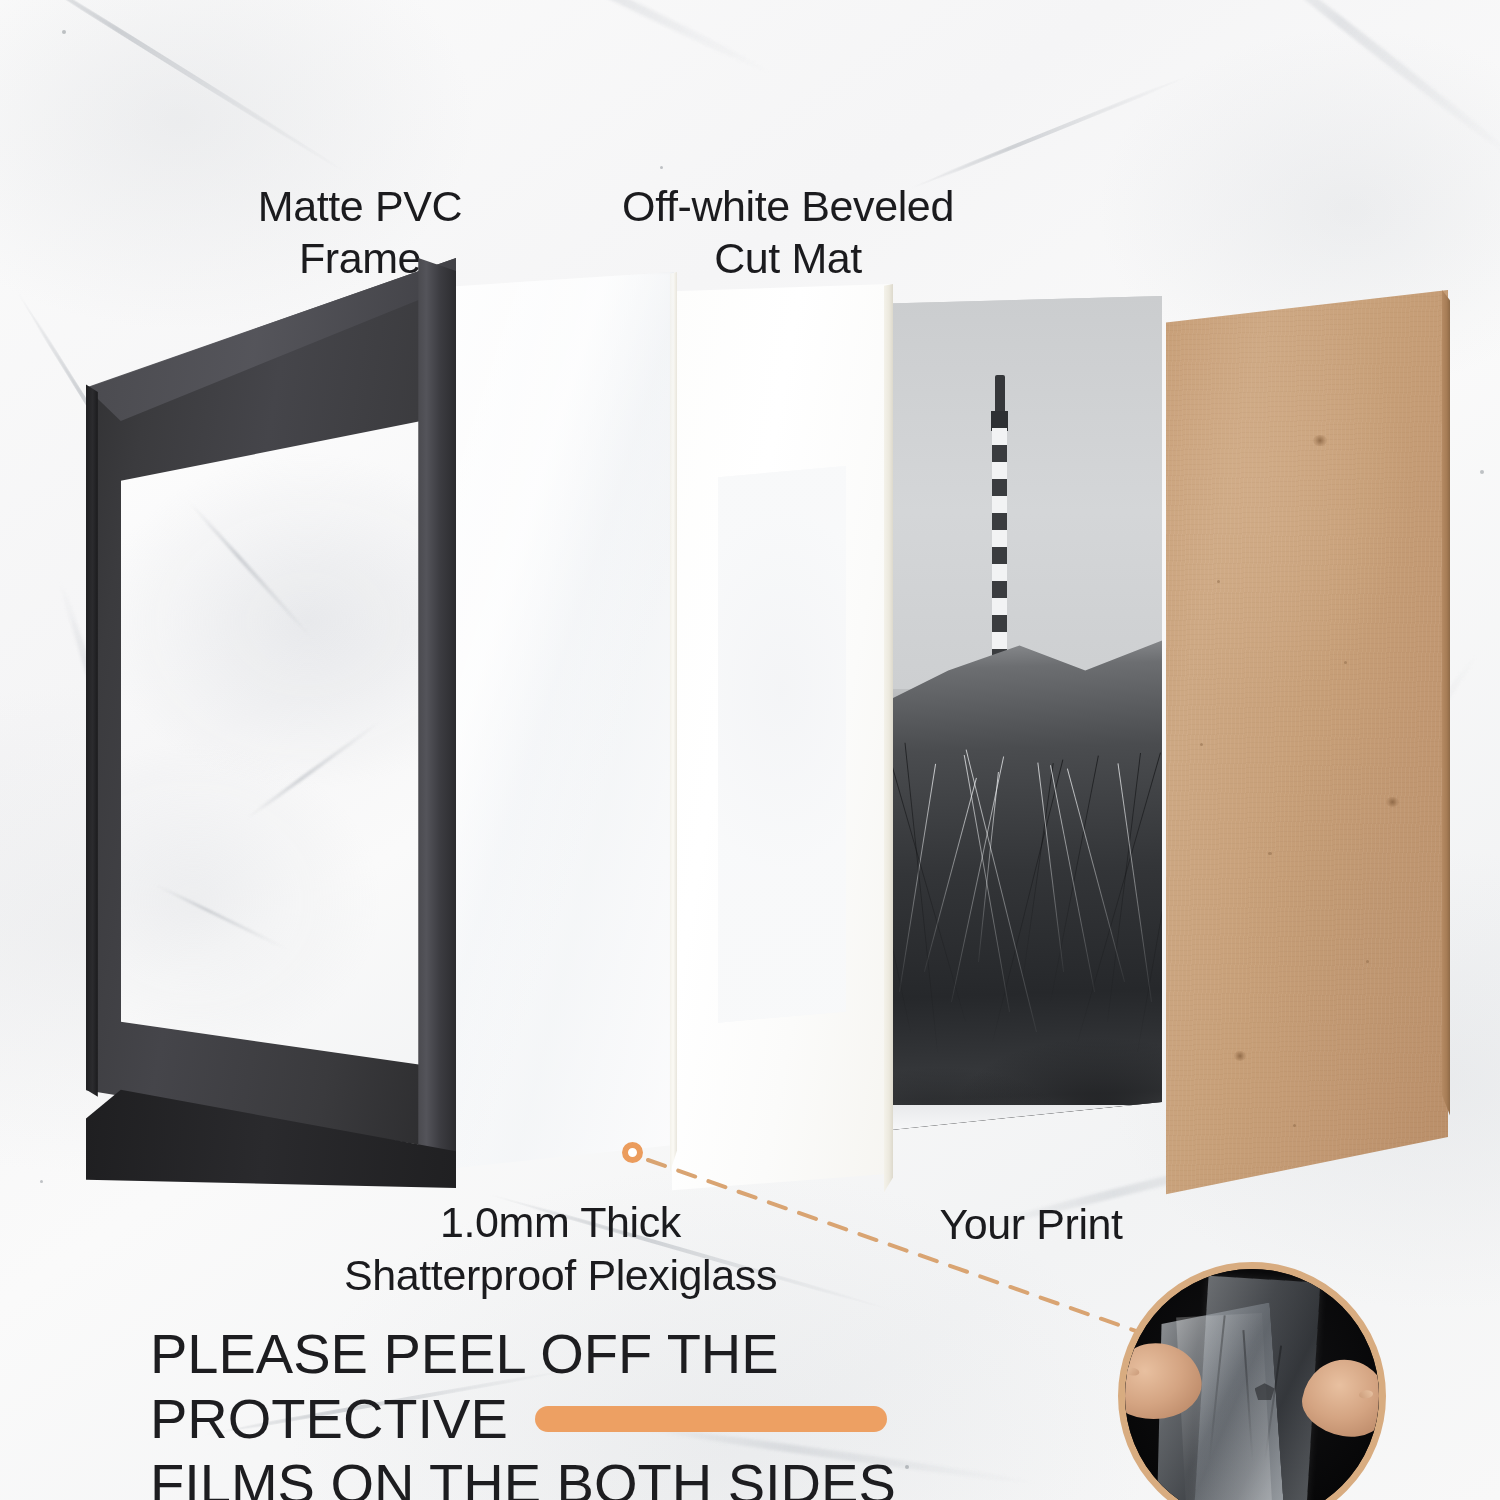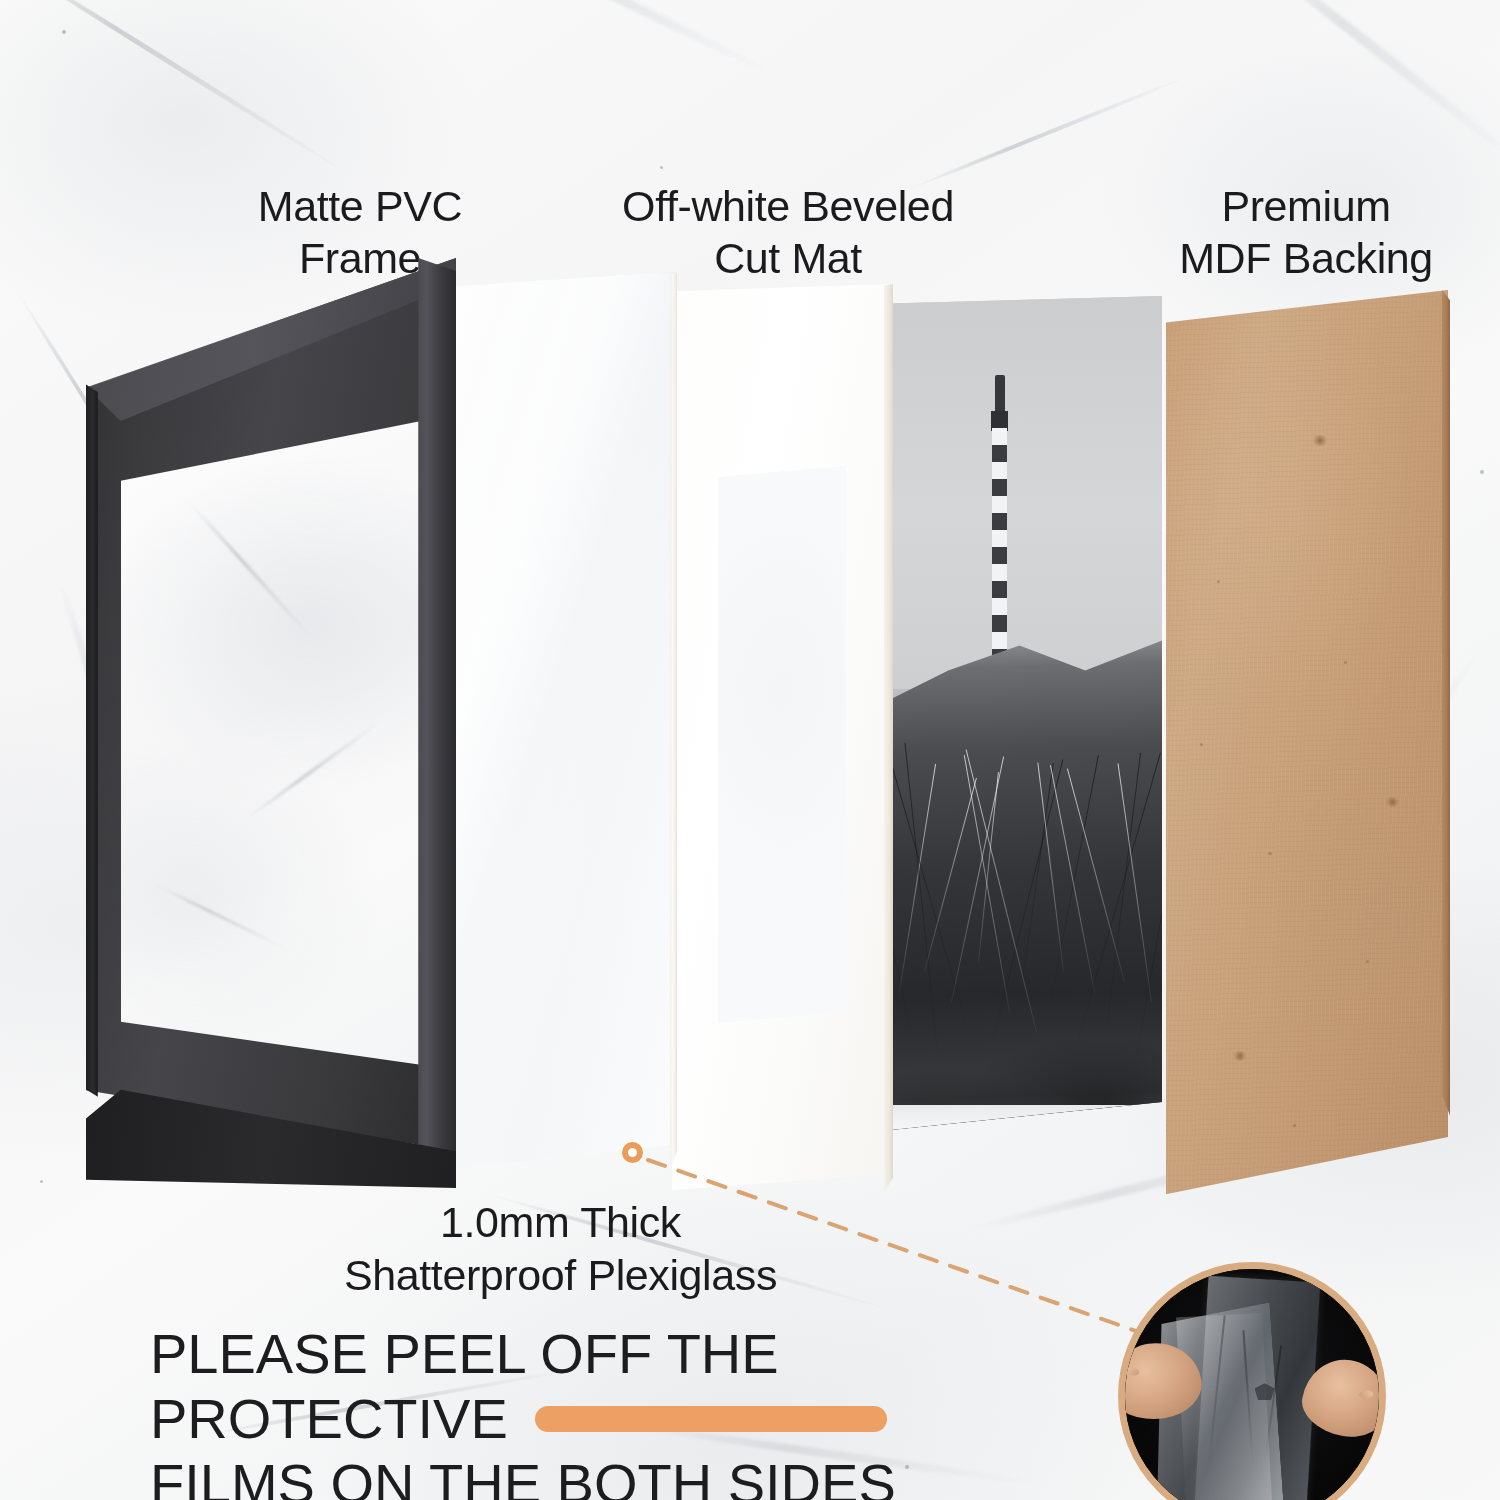--- a/index.html
+++ b/index.html
@@ -414,22 +414,20 @@
   <div class="speck" style="left:660px; top:166px;  width:3px; height:3px;"></div>
   <div class="speck" style="left:1480px;top:470px;  width:4px; height:4px;"></div>
   <div class="speck" style="left:40px;  top:1180px; width:3px; height:3px;"></div>
   <div class="speck" style="left:905px; top:1465px; width:4px; height:4px;"></div>
 
 
   <div class="top-label" id="label-frame">Matte PVC
 Frame</div>
   <div class="top-label" id="label-mat">Off-white Beveled
 Cut Mat</div>
-  <div class="top-label" id="label-mdf">Premium
-MDF Backing</div>
 
   <div id="layers">
 
     <div id="mdf-layer">
       <div id="mdf-grain"></div>
       <div class="mdf-knot" style="left:52%; top:16%;  width:14px; height:11px;"></div>
       <div class="mdf-knot" style="left:78%; top:56%;  width:13px; height:10px;"></div>
       <div class="mdf-knot" style="left:24%; top:84%;  width:12px; height:10px;"></div>
       <div class="mdf-fleck" style="left:18%; top:32%;  width:3px;  height:3px;"></div>
       <div class="mdf-fleck" style="left:63%; top:41%;  width:3px;  height:3px;"></div>
@@ -490,20 +488,21 @@
       <div id="frame-rail-top"></div>
       <div id="frame-stile-right"></div>
       <div id="frame-stile-left"></div>
       <div id="frame-bottom-rail"></div>
     </div>
 
   </div>
 
   <div class="bottom-label" id="label-plexi">1.0mm Thick
 Shatterproof Plexiglass</div>
+  <div class="bottom-label" id="label-print">Your Print</div>
 
   <svg id="callout-svg">
     <line x1="648" y1="1160" x2="1196" y2="1352" stroke="#d9a472" stroke-width="4" stroke-dasharray="18 14" stroke-linecap="round"></line>
   </svg>
   <div id="callout-ring"></div>
 
   <div id="inset-photo">
     <div id="inset-bg"></div>
     <div id="inset-sheet"></div>
     <div id="inset-film"></div>

